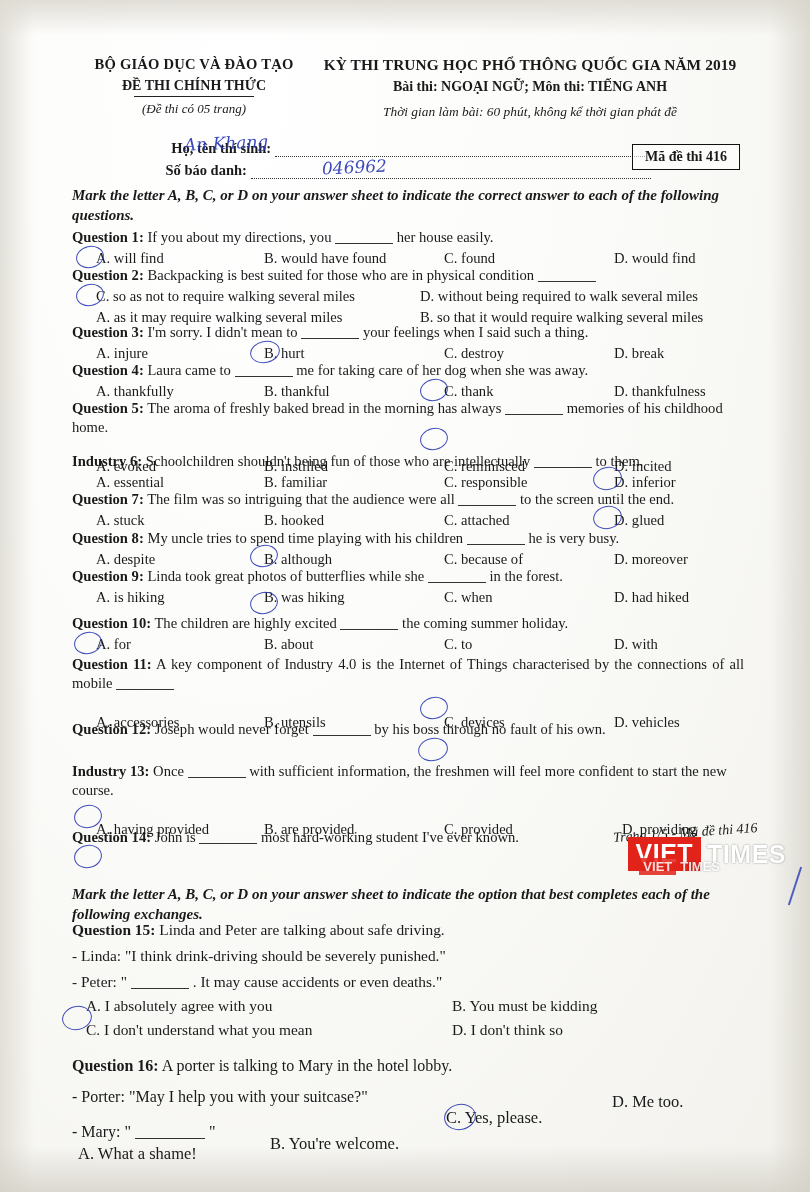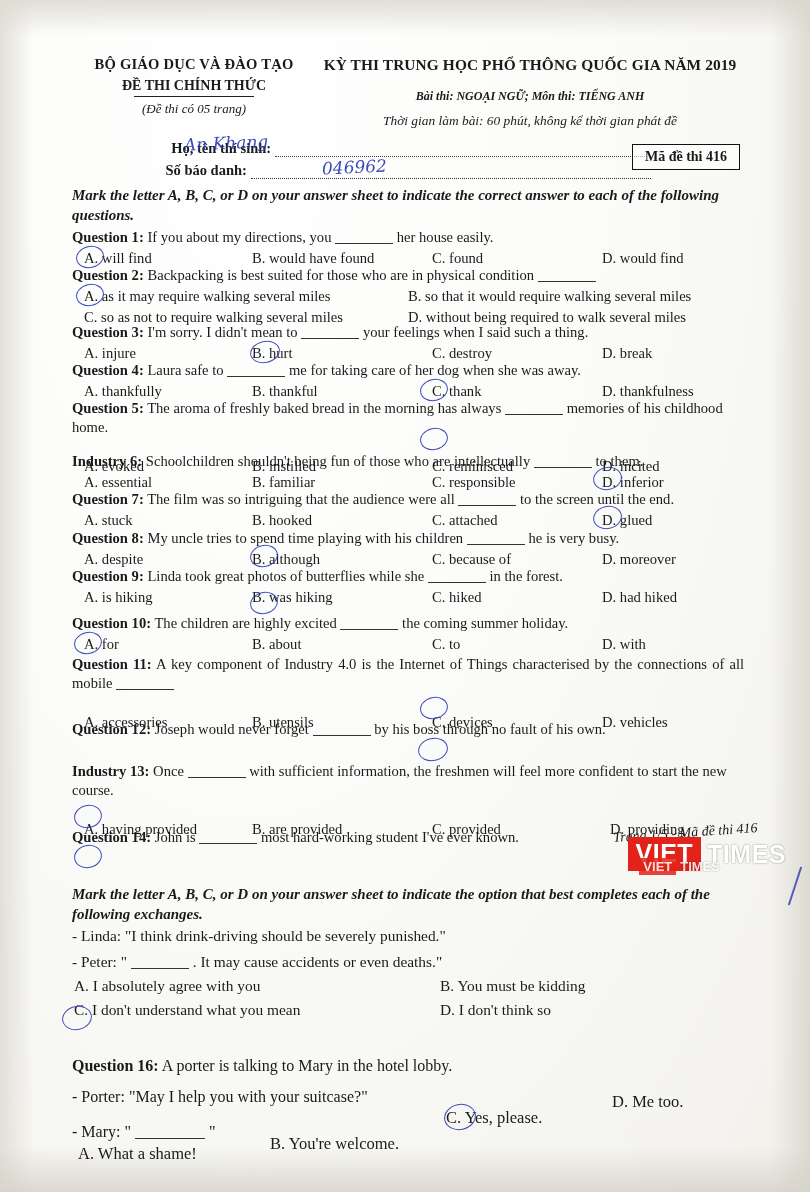--- a/index.html
+++ b/index.html
@@ -43,21 +43,21 @@
   .hdr { position:absolute; top:56px; left:0; width:810px; }
   .hdr-left { position:absolute; left:78px; top:0; width:232px; text-align:center; }
   .hdr-right { position:absolute; left:320px; top:0; width:420px; text-align:center; }
   .hdr-left .l1 { font-size:14.6px; font-weight:bold; letter-spacing:.2px; }
   .hdr-left .l2 { font-size:14px; font-weight:bold; margin-top:5px; display:inline-block; }
   .underline-short {
     display:block; width:120px; height:1px; background:#222; margin:2px auto 0;
   }
   .hdr-left .l3 { font-size:13px; font-style:italic; margin-top:4px; }
   .hdr-right .r1 { font-size:15.4px; font-weight:bold; letter-spacing:.1px; }
-  .hdr-right .r2 { font-size:12px; font-weight:bold; margin-top:15px;font-style:italic; }
+  .hdr-right .r2 { font-size:14px; font-weight:bold; margin-top:5px; }
   .hdr-right .r3 { font-size:13.4px; font-style:italic; margin-top:9px; }
 
   
   .cand { position:absolute; left:78px; top:140px; width:660px; font-size:14.5px; }
   .cand .row { position:relative; height:22px;text-align:center; }
   .cand .lbl { font-weight:bold; }
   .dots {
     display:inline-block;
     border-bottom:1.5px dotted #333;
     vertical-align:bottom;
@@ -84,21 +84,21 @@
   
   .instr { position:absolute; left:72px; width:668px; font-style:italic; font-weight:bold; font-size:15px; line-height:1.35; }
   .instr1 { top:185px; }
   .instr2 { top:884px; }
 
   
   .q { position:absolute; left:72px; width:672px; font-size:14.6px; line-height:1.3; }
   .q .stem { display:block; }
   .q .qn { font-weight:bold; }
   .blank { display:inline-block; border-bottom:1px solid #333; width:58px; vertical-align:-2px; }
-  .opts { position:relative; height:19px; margin-top:2px; }
+  .opts { position:relative; height:19px; margin-top:2px;margin-left:12px; }
   .opt { position:absolute; white-space:nowrap; }
   .c1 { left:12px; } .c2 { left:180px; } .c3 { left:360px; } .c4 { left:530px; }
 
   
   .circ {
     position:absolute;
     border:1.7px solid #2b3bb5;
     border-radius:50%;
     opacity:.9;
     transform: rotate(-12deg);
@@ -203,26 +203,26 @@
     </div>
     <div class="circ" style="left:76px; top:246px; width:26px; height:20px;"></div>
 
     <div class="q" style="top:266px">
       <span class="stem">
         <span class="qn">Question 2:</span>
         <span>Backpacking is best suited for those who are in physical condition</span>
         <span class="blank"></span>
       </span>
       <div class="opts">
+        <span class="opt c1">C. so as not to require walking several miles</span>
+        <span class="opt" style="left:336px">D. without being required to walk several miles</span>
+      </div>
+      <div class="opts">
         <span class="opt c1">A. as it may require walking several miles</span>
         <span class="opt" style="left:336px">B. so that it would require walking several miles</span>
-      </div>
-      <div class="opts">
-        <span class="opt c1">C. so as not to require walking several miles</span>
-        <span class="opt" style="left:336px">D. without being required to walk several miles</span>
       </div>
     </div>
     <div class="circ" style="left:76px; top:284px; width:26px; height:20px;"></div>
 
     <div class="q" style="top:323px">
       <span class="stem">
         <span class="qn">Question 3:</span>
         <span>I'm sorry. I didn't mean to</span>
         <span class="blank"></span>
         <span>your feelings when I said such a thing.</span>
@@ -232,21 +232,21 @@
         <span class="opt c2">B. hurt</span>
         <span class="opt c3">C. destroy</span>
         <span class="opt c4">D. break</span>
       </div>
     </div>
     <div class="circ" style="left:250px; top:341px; width:28px; height:20px;"></div>
 
     <div class="q" style="top:361px">
       <span class="stem">
         <span class="qn">Question 4:</span>
-        <span>Laura safe to</span>
+        <span>Laura came to</span>
         <span class="blank"></span>
         <span>me for taking care of her dog when she was away.</span>
       </span>
       <div class="opts">
         <span class="opt c1">A. thankfully</span>
         <span class="opt c2">B. thankful</span>
         <span class="opt c3">C. thank</span>
         <span class="opt c4">D. thankfulness</span>
       </div>
     </div>
@@ -319,21 +319,21 @@
     <div class="q" style="top:567px">
       <span class="stem">
         <span class="qn">Question 9:</span>
         <span>Linda took great photos of butterflies while she</span>
         <span class="blank"></span>
         <span>in the forest.</span>
       </span>
       <div class="opts">
         <span class="opt c1">A. is hiking</span>
         <span class="opt c2">B. was hiking</span>
-        <span class="opt c3">C. hiked</span>
+        <span class="opt c3">C. when</span>
         <span class="opt c4">D. had hiked</span>
       </div>
     </div>
     <div class="circ" style="left:250px; top:592px; width:26px; height:20px;"></div>
 
     <div class="q" style="top:614px">
       <span class="stem">
         <span class="qn">Question 10:</span>
         <span>The children are highly excited</span>
         <span class="blank"></span>
@@ -396,20 +396,24 @@
         <span class="blank"></span>
         <span>most hard-working student I've ever known.</span>
       </span>
     </div>
     <div class="circ" style="left:74px; top:845px; width:26px; height:21px;"></div>
     <div class="pen-mark"></div>
 
     <div class="instr instr2">Mark the letter A, B, C, or D on your answer sheet to indicate the option that best completes each of the following exchanges.</div>
 
     <div class="q" style="top:920px; font-size:15.4px">
+      <span class="stem">
+        <span class="qn">Question 15:</span>
+        <span>Linda and Peter are talking about safe driving.</span>
+      </span>
       <div style="margin-top:6px">- Linda: "I think drink-driving should be severely punished."</div>
       <div style="margin-top:6px">
         <span>- Peter: "</span>
         <span class="blank"></span>
         <span>. It may cause accidents or even deaths."</span>
       </div>
       <div class="opts" style="height:22px; margin-top:4px">
         <span class="opt" style="left:2px">A. I absolutely agree with you</span>
         <span class="opt" style="left:368px">B. You must be kidding</span>
       </div>

